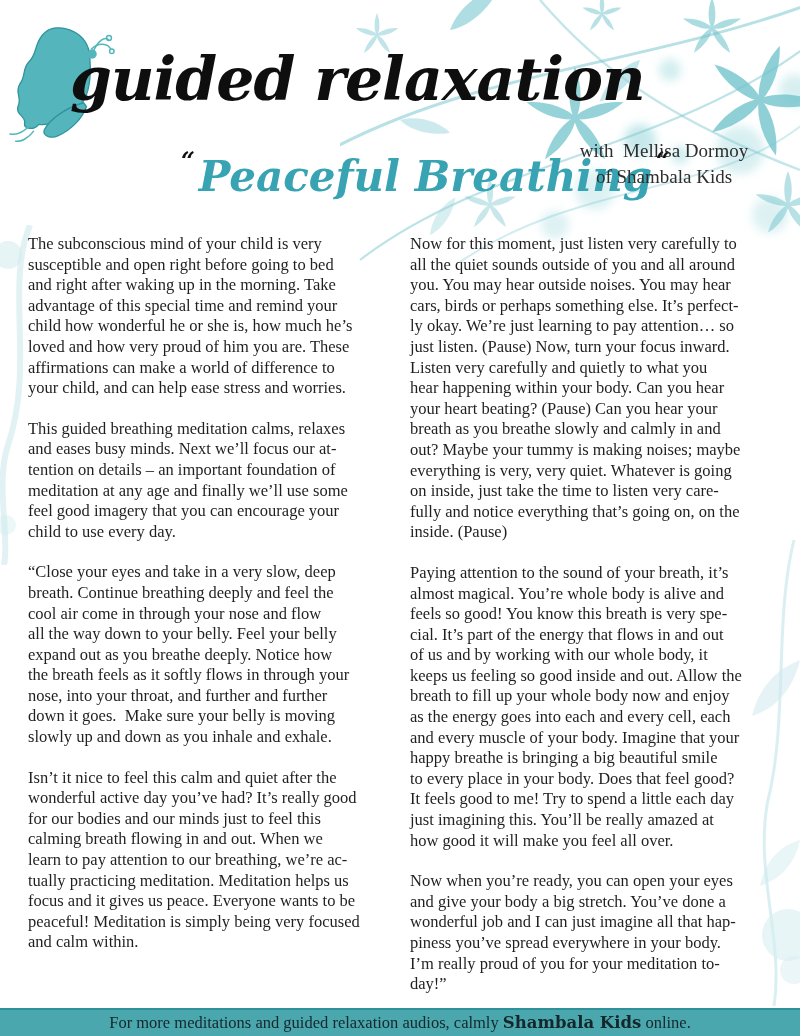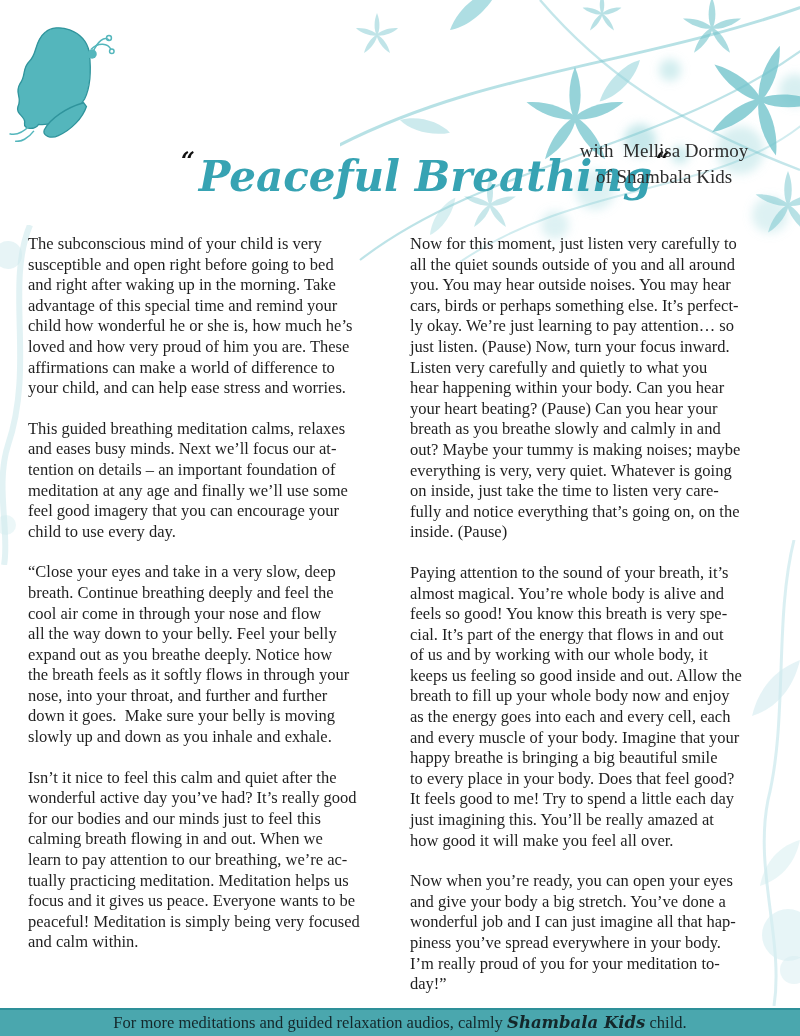--- a/index.html
+++ b/index.html
@@ -46,21 +46,21 @@
   .column p{margin:0 0 20px 0;white-space:pre-wrap;}
   
   .footer{
     position:absolute;left:0;right:0;bottom:0;height:26px;
     background:#4aa7ae;border-top:2px solid #2e9099;
     text-align:center;
     font-size:16.5px;line-height:25px;color:#14272a;
   }
   .footer .brand{
     font-family:"DejaVu Serif", serif;
-    font-style:italic;font-weight:bold;
+    font-weight:bold;
   }
   
   .decor{position:absolute;pointer-events:none;}
   .decor-topright{left:340px;top:0;width:460px;height:262px;}
   .decor-leftedge{left:0;top:225px;width:40px;height:340px;}
   .decor-rightedge{right:0;top:540px;width:56px;height:466px;}
 </style>
 </head>
 <body>
 
@@ -136,20 +136,21 @@
       <path d="M97,42 C102,30 109,25 114,29"></path>
       <path d="M95,39 C103,31 113,33 116,39"></path>
       <circle cx="114" cy="27" r="2.6"></circle>
       <circle cx="117" cy="41" r="2.4"></circle>
       <path d="M30,120 C22,128 14,131 8,129"></path>
       <path d="M34,126 C28,134 20,138 14,137"></path>
     </g>
     <circle cx="96" cy="44" r="5" fill="#54b6bc"></circle>
   </svg>
 
+  <div class="title">guided relaxation</div>
 
   <div class="subtitle"><span class="q">“</span><span>Peaceful Breathing</span><span class="q">“</span></div>
 
   <div class="byline">with  Mellisa Dormoy
 of Shambala Kids</div>
 
   <div class="column col-left">
     <p>The subconscious mind of your child is very
 susceptible and open right before going to bed
 and right after waking up in the morning. Take
@@ -215,15 +216,15 @@
 just imagining this. You’ll be really amazed at
 how good it will make you feel all over.</p>
     <p>Now when you’re ready, you can open your eyes
 and give your body a big stretch. You’ve done a
 wonderful job and I can just imagine all that hap-
 piness you’ve spread everywhere in your body.
 I’m really proud of you for your meditation to-
 day!”</p>
   </div>
 
-  <div class="footer"><span>For more meditations and guided relaxation audios, calmly </span><span class="brand">Shambala Kids</span><span> child.</span></div>
+  <div class="footer"><span>For more meditations and guided relaxation audios, calmly </span><span class="brand">Shambala Kids</span><span> online.</span></div>
 
 </div>
 
 </body></html>

